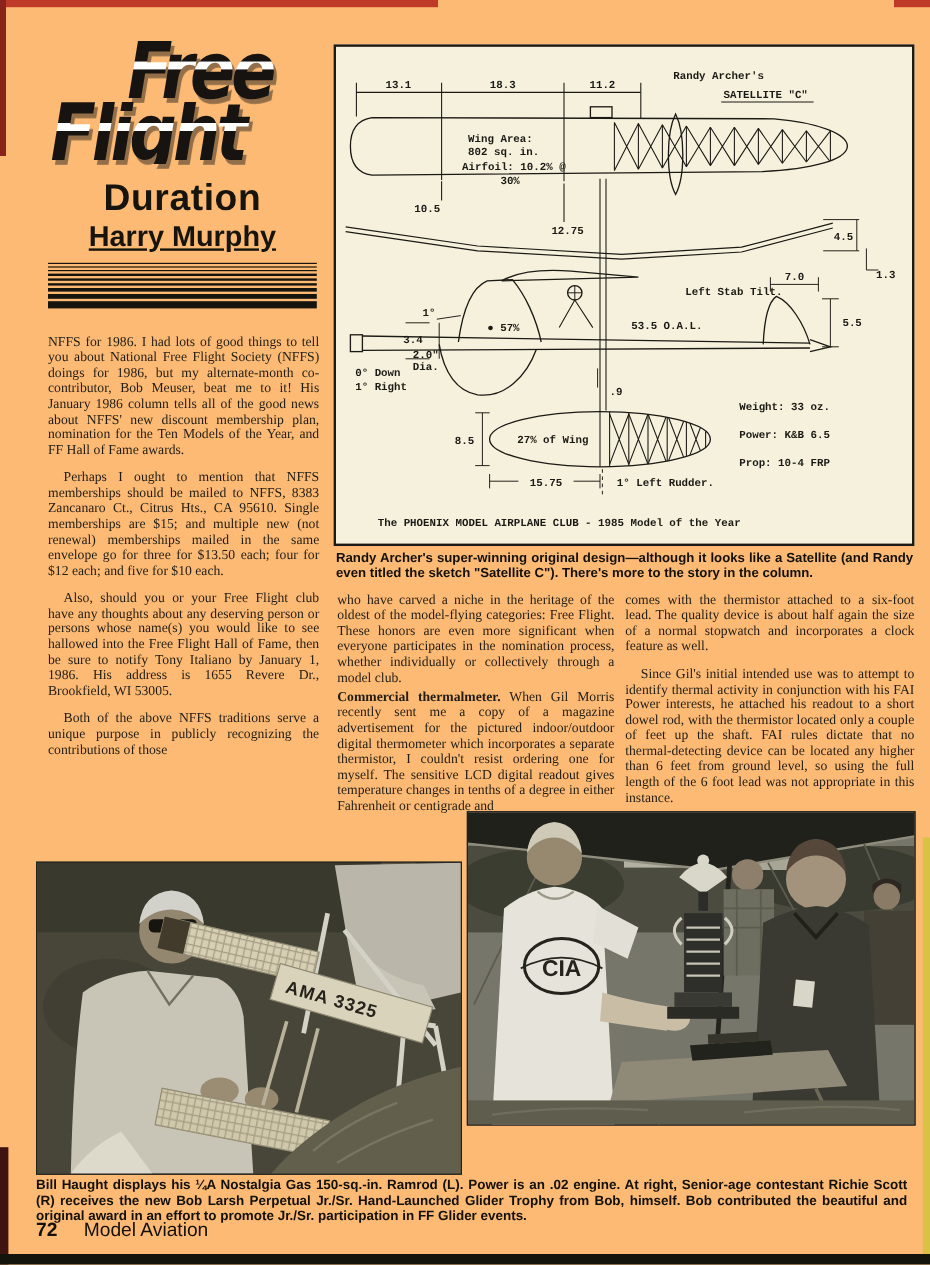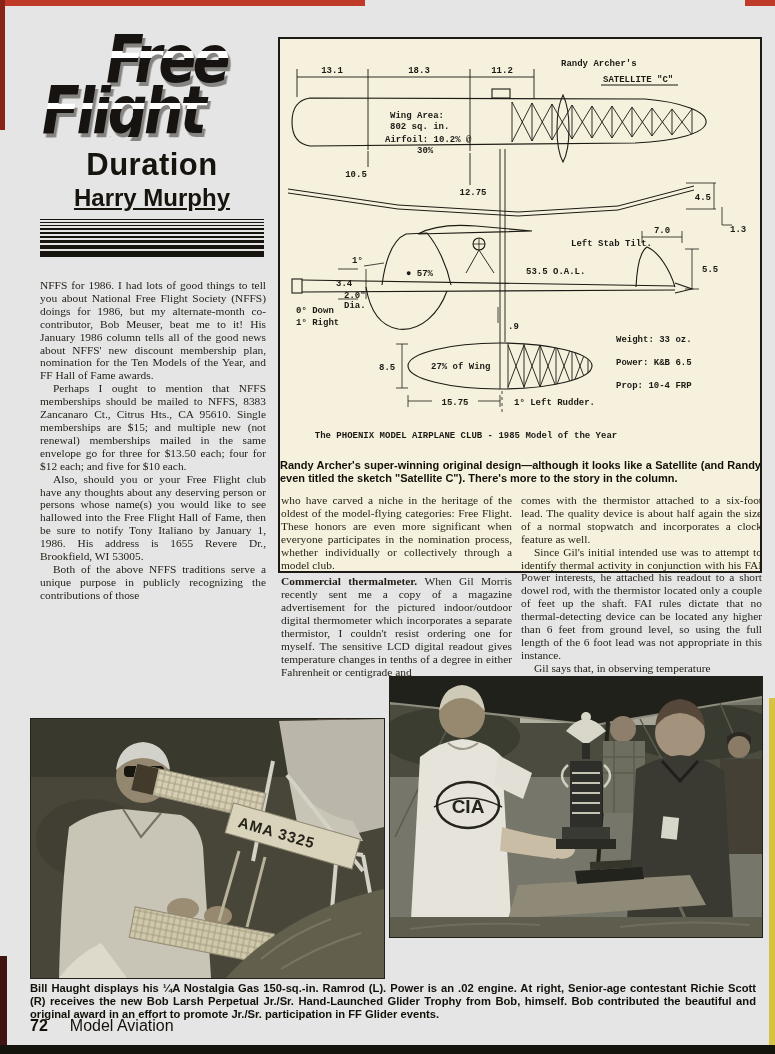--- a/index.html
+++ b/index.html
@@ -1,47 +1,47 @@
 <!DOCTYPE html>
 <html><head>
 <meta charset="utf-8">
 <style>
   html,body{margin:0;padding:0;background:#b9b4a2;}
-  .page{position:relative;width:775px;height:1054px;margin:0 auto;background:#e5e5e5;overflow:hidden;
+  .page{position:relative;width:775px;height:1054px;margin:0 auto;background:#fdba74;overflow:hidden;
         font-family:"Liberation Serif",serif;color:#211d15;}
   
   .edge{position:absolute;}
   
   .masthead{position:absolute;left:40px;top:34px;width:224px;}
   .logo-line{font-family:"DejaVu Sans",sans-serif;font-weight:bold;font-style:italic;
      font-size:66px;line-height:0.78;letter-spacing:-4px;transform:scaleX(.84);transform-origin:left;
      color:#161310;background:linear-gradient(180deg,#161310 0%,#161310 34%,#ffffff 34%,#ffffff 47%,#161310 47%,#161310 100%);
      -webkit-background-clip:text;background-clip:text;-webkit-text-fill-color:transparent;
      filter:drop-shadow(3px 4px 0 rgba(40,36,30,.5));white-space:nowrap;}
   .logo-line.l1{margin-left:66px;}
   .logo-line.l2{margin-left:2px;}
   .col-title{font-family:"Liberation Sans",sans-serif;font-weight:bold;font-size:31px;
      text-align:center;margin-top:10px;color:#17140e;letter-spacing:.5px;}
   .author{font-family:"Liberation Sans",sans-serif;font-weight:bold;font-size:24px;
      text-align:center;margin-top:1px;color:#17140e;text-decoration:underline;}
   .rules{margin-top:7px;}
   .rules div{background:#17140e;margin-bottom:2px;}
   
-  .diagram{position:absolute;left:278px;top:37px;width:484px;height:536px;
+  .diagram{position:absolute;left:278px;top:37px;width:484px;height:418px;
      background:#f5f1dd;border:2px solid #1c1a14;box-sizing:border-box;}
   .diagram svg{display:block;}
   
   .cap{position:absolute;font-family:"Liberation Sans",sans-serif;font-weight:bold;
      font-size:11px;line-height:13px;color:#121009;text-align:justify;}
   .dia-cap{left:280px;top:459px;width:481px;}
   .photo-cap{left:30px;top:982px;width:726px;font-size:11.2px;line-height:12.8px;}
   
   .bodycol{position:absolute;font-size:11.4px;line-height:12.9px;text-align:justify;}
   .bodycol p{margin:0;}
-  .bodycol p.ind{text-indent:13px;}
+  .bodycol p.ind{text-indent:13px;margin-top:10px;}
   .bodycol p.gap{margin-top:4px;}
   .c1{left:40px;top:279px;width:226px;}
   .c2{left:281px;top:494px;width:231px;}
   .c3{left:521px;top:494px;width:241px;}
   .lead{font-weight:bold;font-family:"Liberation Serif",serif;}
   
   .photo{position:absolute;border:1px solid #23211a;background:#4a4942;}
   .photo svg{display:block;}
   .ph-left{left:30px;top:718px;width:353px;height:259px;}
   .ph-right{left:389px;top:676px;width:372px;height:260px;}

